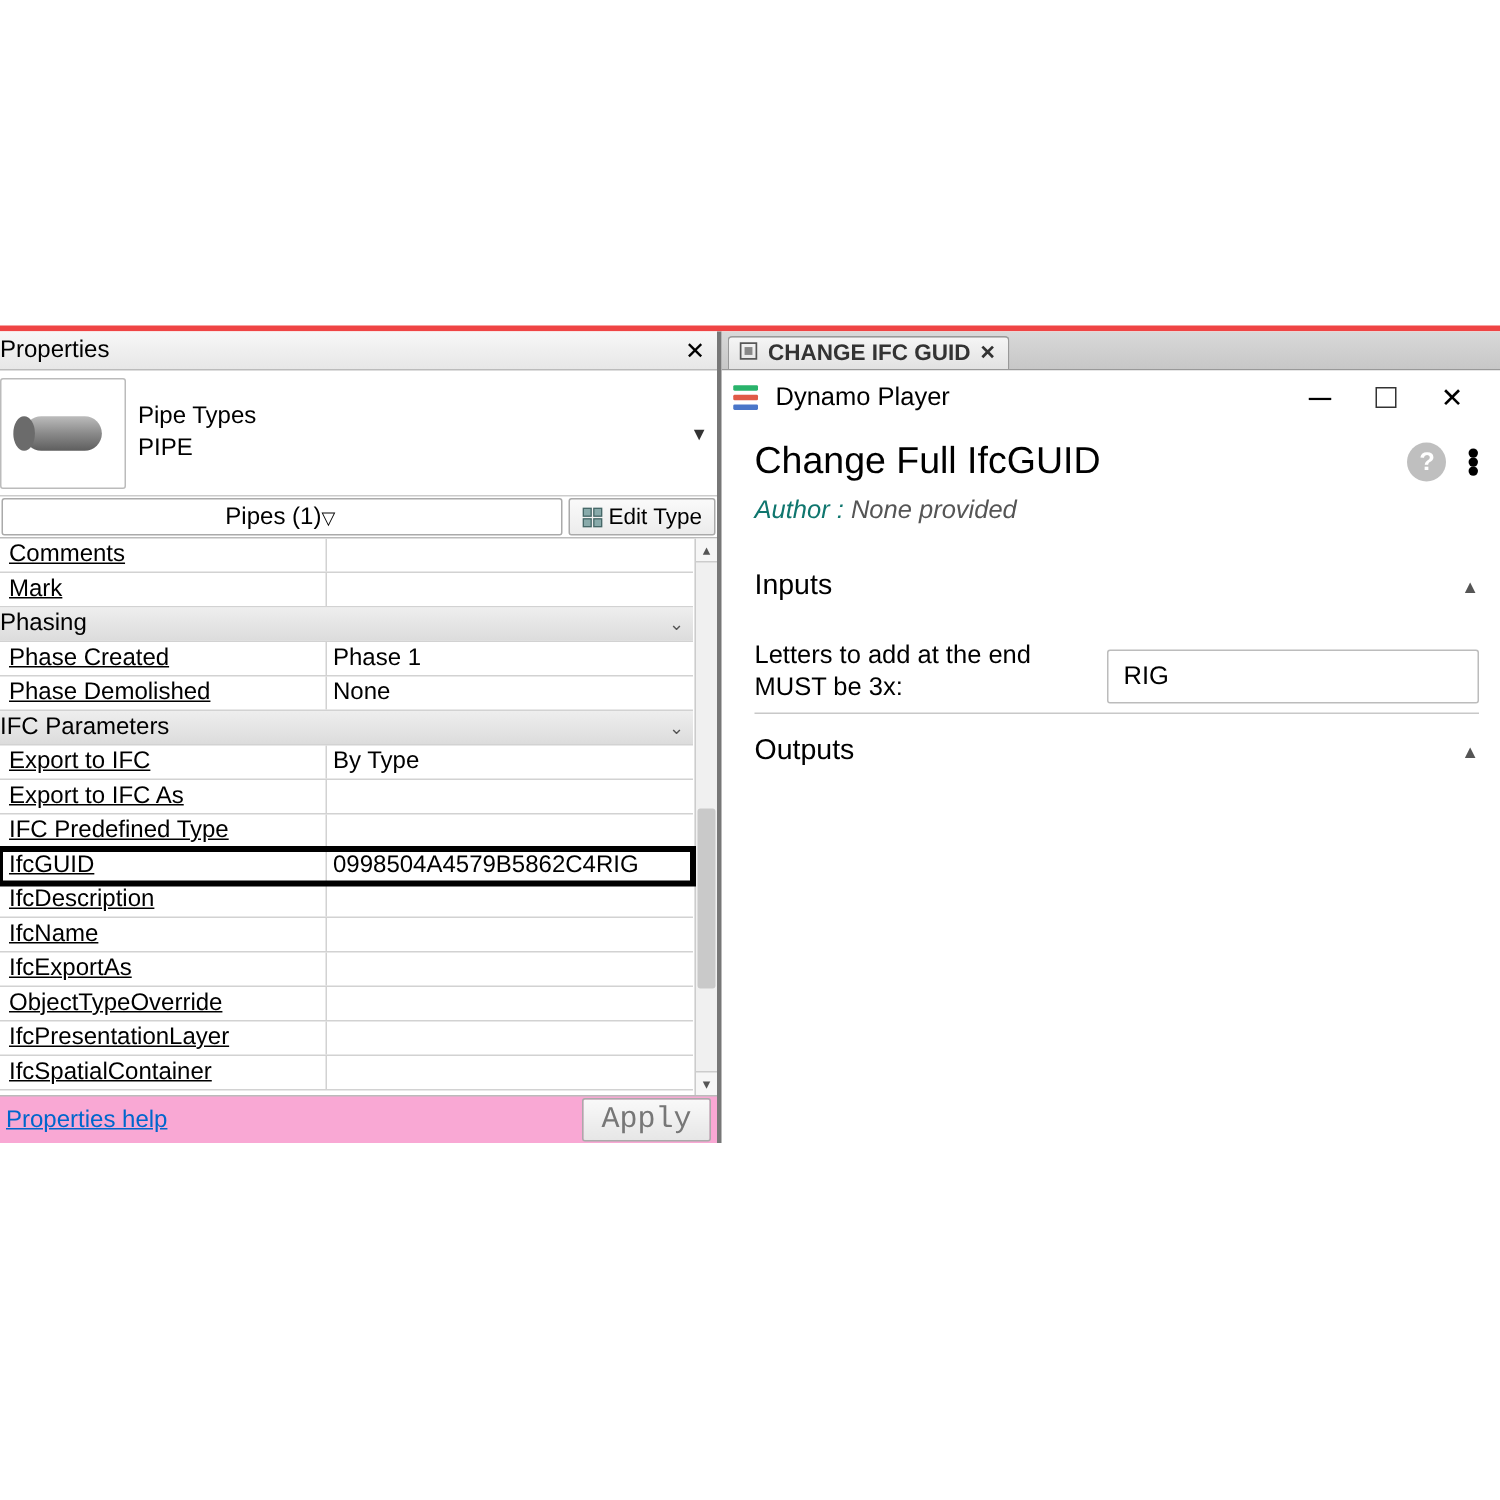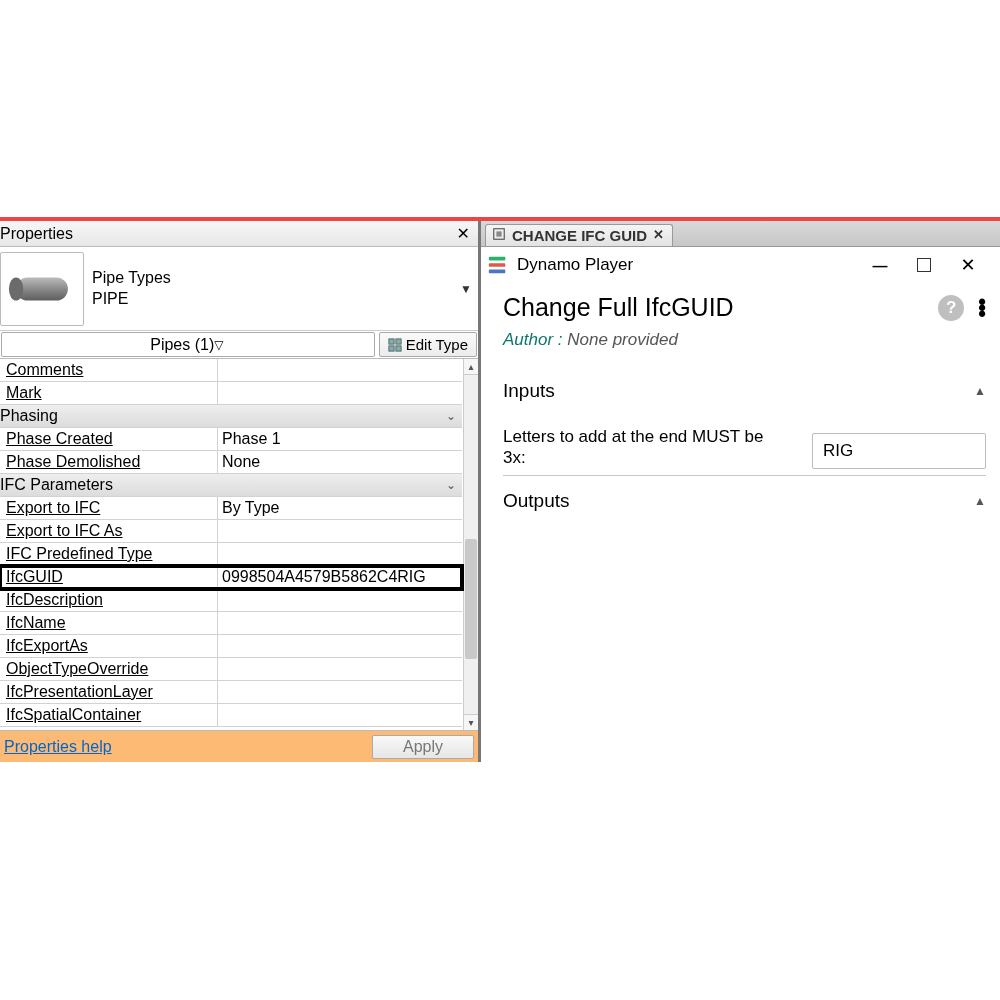--- a/index.html
+++ b/index.html
@@ -158,26 +158,26 @@
     position:absolute; left:1px; right:1px;
     top: 180px; height: 120px;
     background:#c9c9c9;
     border-radius: 2px;
   }
   .props-footer {
     display:flex; align-items:center; justify-content:space-between;
     height: 32px;
     padding: 2px 4px;
     border-top: 1px solid #bbb;
-    background: #fdba74;
+    background: #f9a8d4;
   }
   .props-help { color:#0066cc; text-decoration: underline; font-size:16px; cursor:pointer; }
   .apply-btn {
     border:1px solid #aaa; background: linear-gradient(#f9f9f9,#e6e6e6);
-    padding: 2px 30px; font-size: 16px; color:#777; border-radius:2px;
+    padding: 2px 12px; font-size: 20px; color:#777; border-radius:2px;font-family:Liberation Mono, monospace;
   }
 
   
   .right-side {
     flex:1;
     display:flex;
     flex-direction:column;
     background:#fff;
   }
   .tab-strip {
@@ -248,21 +248,21 @@
   .section-header .tri { font-size: 12px; color:#555; }
   .section-divider { border-top:1px solid #c8c8c8; margin-top:6px; }
 
   .input-row {
     display:flex; align-items:flex-end;
     margin-top: 20px;
     gap: 30px;
   }
   .input-label { font-size: 17px; line-height:1.25; flex:1; }
   .text-input {
-    width: 174px;
+    width: 248px;
     height: 36px;
     border:1px solid #bcbcbc;
     border-radius:2px;
     padding: 4px 10px;
     font-size: 17px;
   }
 
   .below-pad {
     position:absolute; left:0; top:778px; width:1000px; height:222px; background:#fff;
   }

